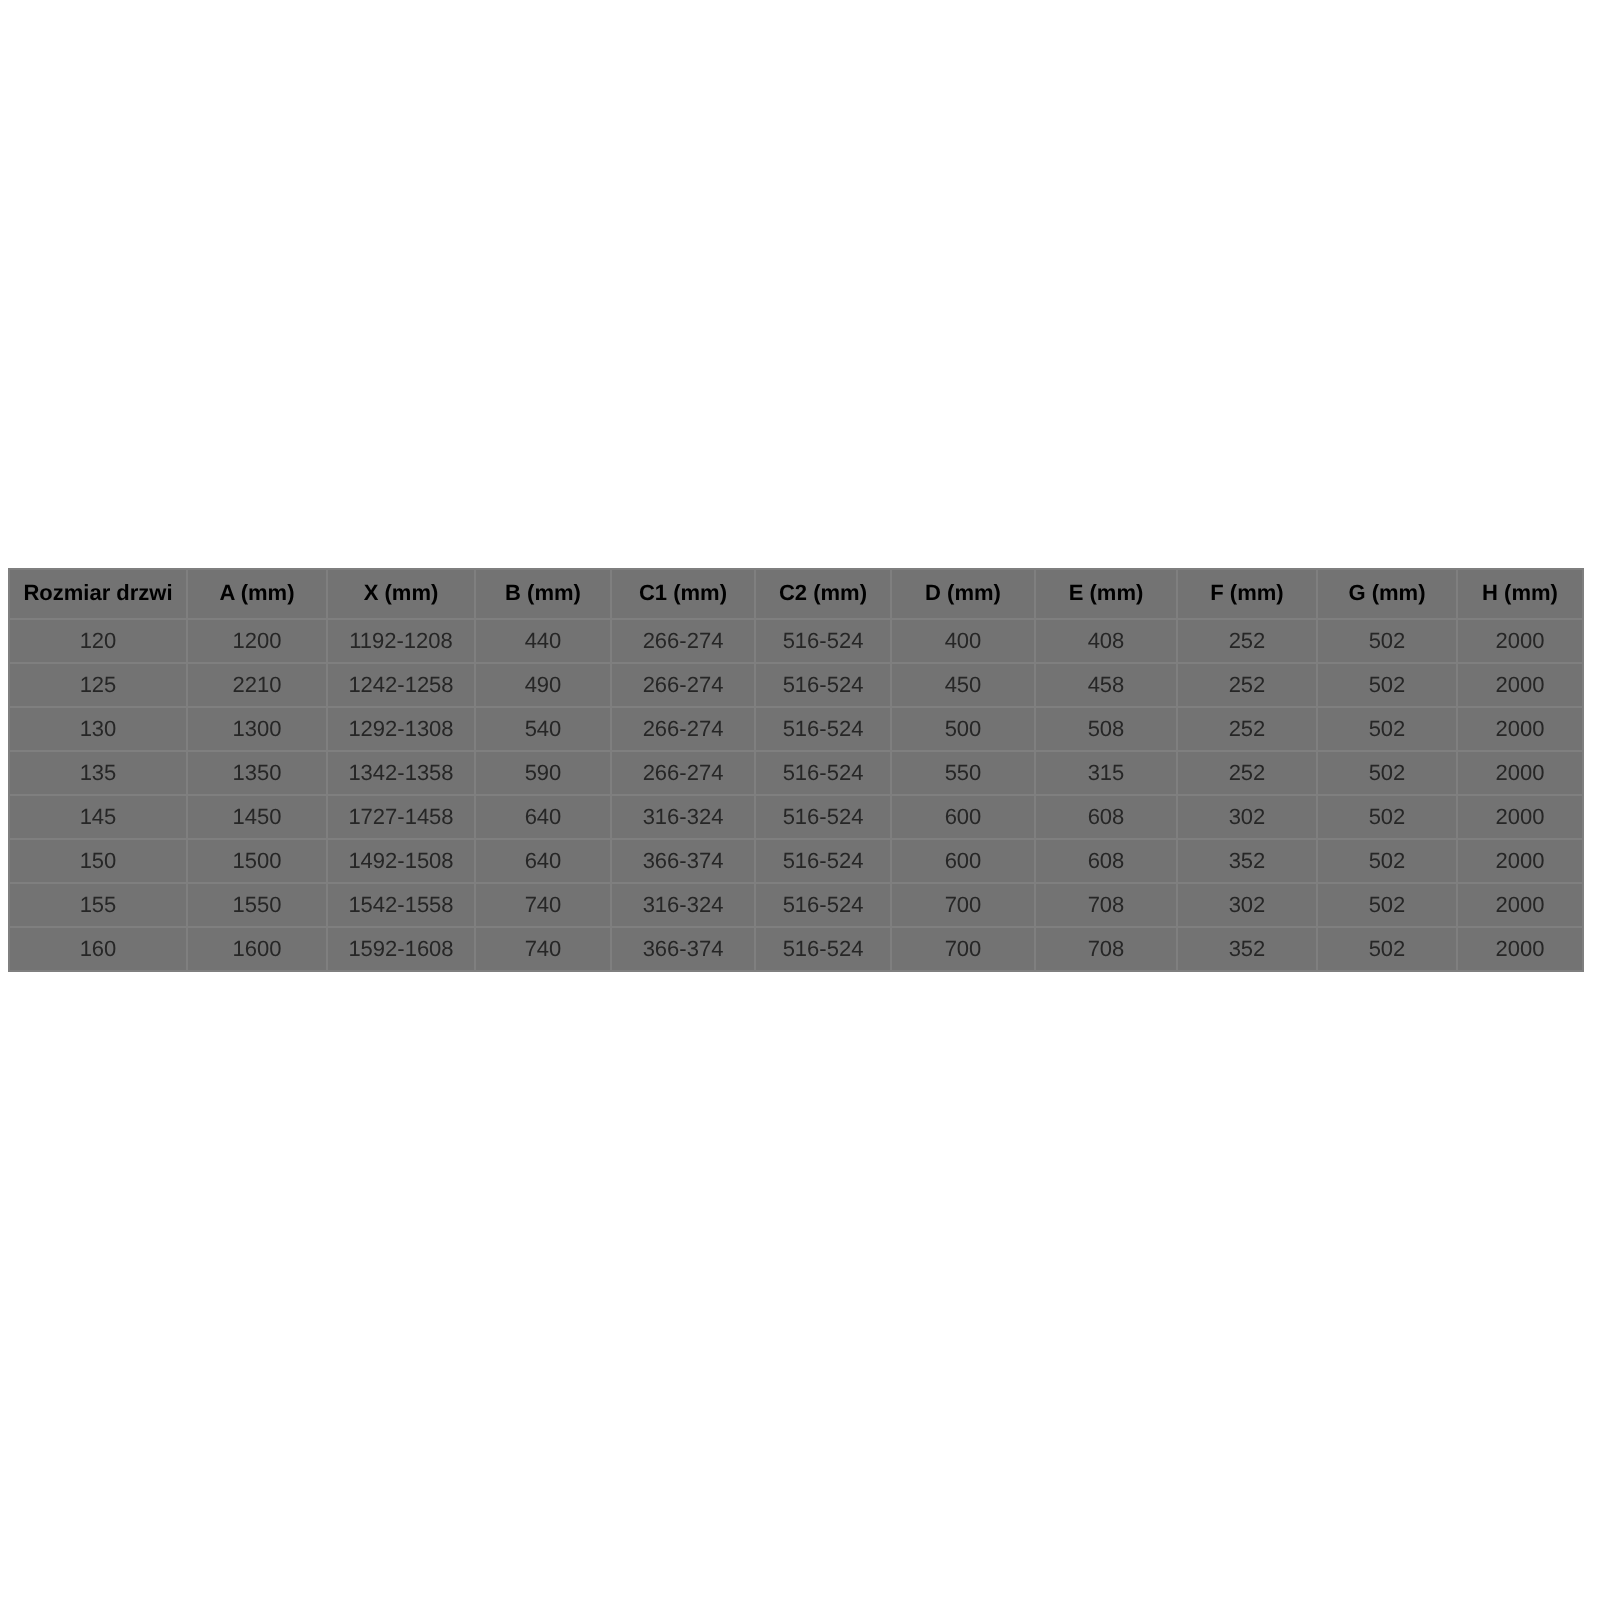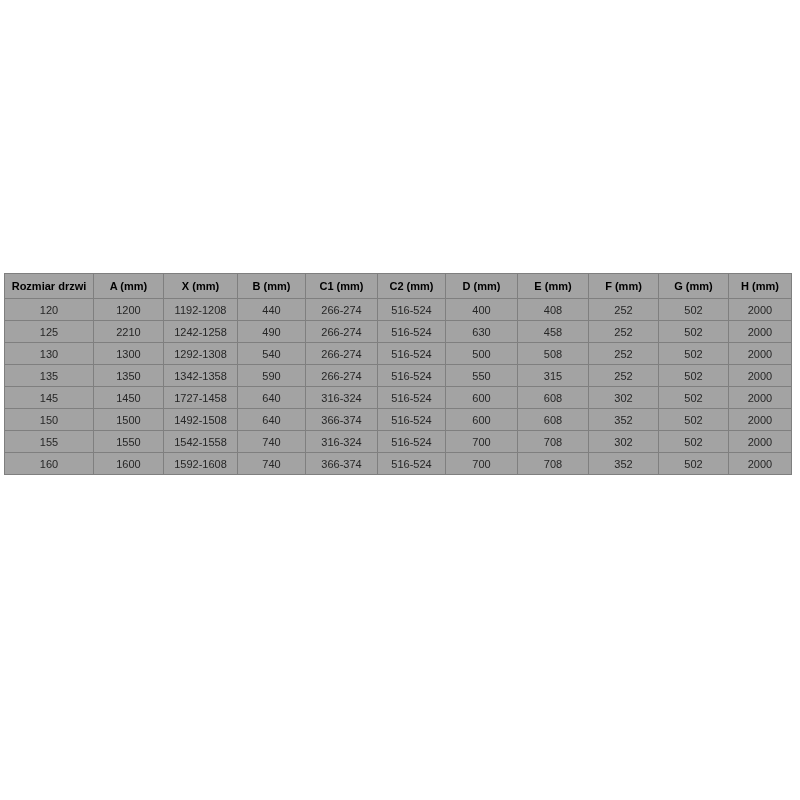--- a/index.html
+++ b/index.html
@@ -13,25 +13,25 @@
   }
   .page {
     position: relative;
     width: 800px;
     height: 800px;
     background: #ffffff;
   }
   table.spec-table {
     position: absolute;
     left: 4px;
-    top: 273px;
+    top: 284px;
     width: 787px;
     border-collapse: collapse;
     table-layout: fixed;
-    background: #a3a3a3;
+    background: #737373;
   }
   table.spec-table th,
   table.spec-table td {
     border: 1px solid #7f7f7f;
     text-align: center;
     vertical-align: middle;
     font-size: 11px;
     padding: 0 2px;
     color: #262626;
     white-space: nowrap;
@@ -94,21 +94,21 @@
           <td>502</td>
           <td>2000</td>
         </tr>
         <tr>
           <td>125</td>
           <td>2210</td>
           <td>1242-1258</td>
           <td>490</td>
           <td>266-274</td>
           <td>516-524</td>
-          <td>630</td>
+          <td>450</td>
           <td>458</td>
           <td>252</td>
           <td>502</td>
           <td>2000</td>
         </tr>
         <tr>
           <td>130</td>
           <td>1300</td>
           <td>1292-1308</td>
           <td>540</td>

